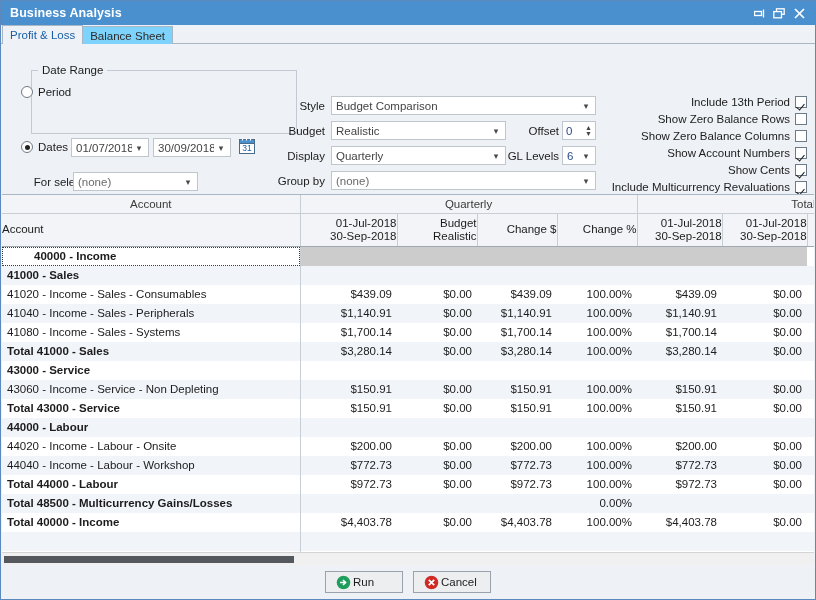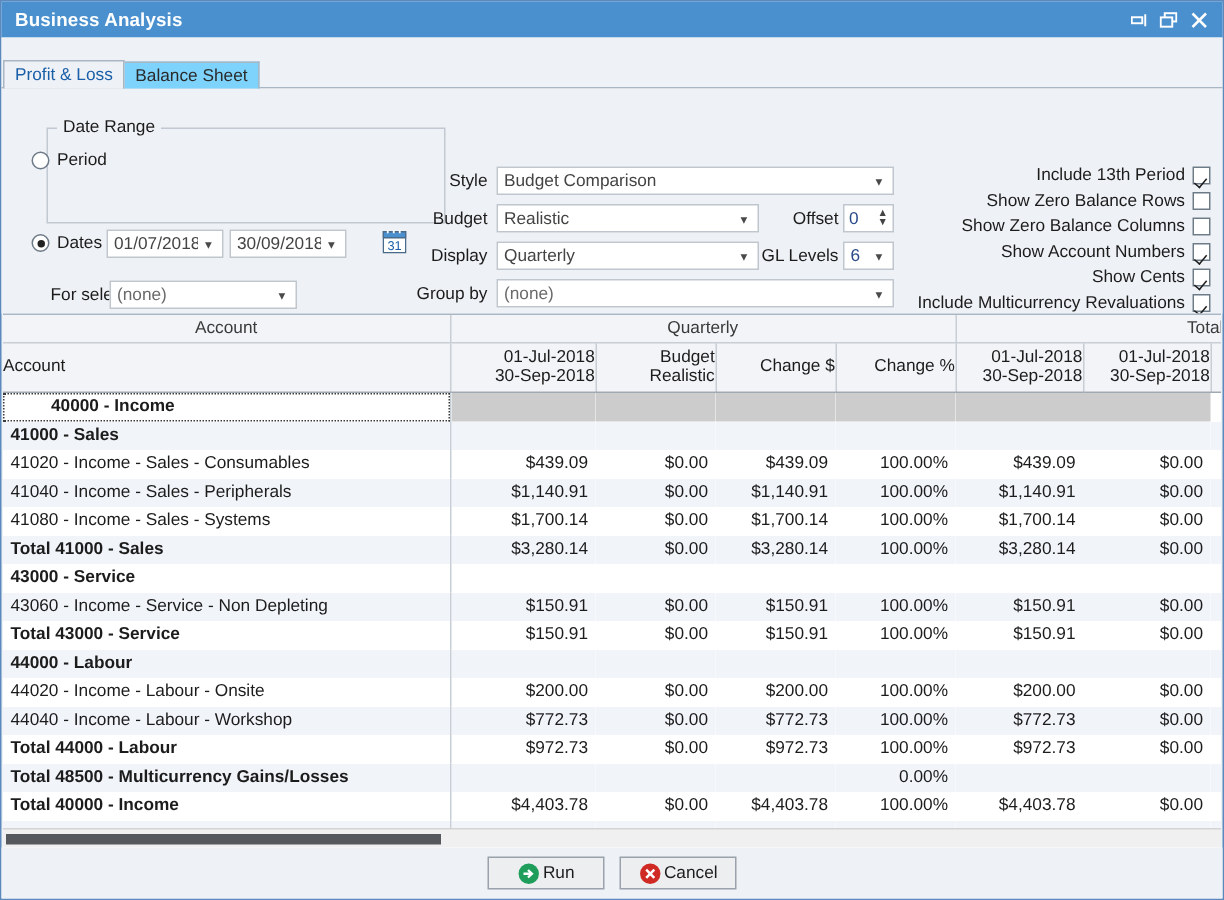--- a/index.html
+++ b/index.html
@@ -16,21 +16,21 @@
   .titlebar {
     height:24px; background:#4a90cf; display:flex; align-items:center;
     padding:0 6px 0 9px; flex:none;
   }
   .titlebar .title { color:#fff; font-weight:bold; font-size:12.5px; letter-spacing:.1px; }
   .titlebar .spacer { flex:1; }
   .tb-btn { width:20px; height:18px; display:flex; align-items:center; justify-content:center; color:#fff; cursor:default; }
   .tb-btn svg { display:block; }
 
   
-  .tabstrip { height:34px; display:flex; align-items:flex-end; padding-left:1px; flex:none; position:relative; background:#eef1f5; }
+  .tabstrip { height:19px; display:flex; align-items:flex-end; padding-left:1px; flex:none; position:relative; background:#eef1f5; }
   .tabstrip:after { content:""; position:absolute; left:0; right:0; bottom:0; height:1px; background:#a9b6c4; }
   .tab {
     height:18px; padding:0 7px; display:flex; align-items:center;
     font-size:11.5px; color:#2a2a2a; border:1px solid #a9b6c4; border-bottom:none;
     background:#7dd3fc; margin-right:-1px; position:relative; z-index:1; cursor:default;
   }
   .tab.active { background:#eef1f5; color:#1a5fa8; z-index:3; height:19px; }
 
   
   .options { flex:none; position:relative; height:150px; background:#eef1f5; }
@@ -48,21 +48,21 @@
 
   .combo, .textbox {
     border:1px solid #c0c6cd; background:#fff; height:19px;
     display:flex; align-items:center; font-size:11.5px; color:#444;
     padding:0 2px 0 4px; position:relative; cursor:default;
   }
   .combo .cval { flex:1; overflow:hidden; white-space:nowrap; }
   .combo .arrow { width:14px; display:flex; align-items:center; justify-content:center; color:#4a4a4a; font-size:9px; }
   .combo.gray .cval { color:#6a6a6a; }
 
-  .calicon { position:absolute; left:254px; top:94px; width:16px; height:16px; cursor:default; }
+  .calicon { position:absolute; left:238px; top:94px; width:16px; height:16px; cursor:default; }
 
   .lbl { position:absolute; font-size:11.5px; text-align:right; color:#1c1c1c; }
 
   .spin { position:absolute; border:1px solid #c0c6cd; background:#fff; height:19px; display:flex; align-items:center; padding-left:3px; }
   .spin .sval { flex:1; font-size:11.5px; color:#2a4a8a; }
   .spin .sarrows { width:13px; display:flex; flex-direction:column; align-items:center; justify-content:center; color:#444; line-height:6px; font-size:7px; }
 
   
   .cbrow { position:absolute; right:8px; display:flex; align-items:center; justify-content:flex-end; width:250px; }
   .cbrow .cbl { font-size:11.5px; color:#1c1c1c; margin-right:5px; }
@@ -110,21 +110,21 @@
   tr.sel td.num { background:#cccccc; }
 
   .hscroll { height:13px; background:#f0f0f0; border-top:1px solid #d4d4d4; display:flex; align-items:center; flex:none; }
   .hscroll .thumb { height:7px; background:#55585c; margin-left:2px; width:290px; }
   .hscroll .track { flex:1; }
 
   
   .footer { height:34px; flex:none; display:flex; align-items:center; justify-content:center; gap:10px; background:#eef1f5; }
   .btn {
     height:22px; min-width:78px; border:1px solid #9aa3ad; background:#edeef0;
-    display:flex; align-items:center; justify-content:center; gap:2px;
+    display:flex; align-items:center; justify-content:flex-start; gap:2px;
     font-size:11.5px; color:#1c1c1c; cursor:default; padding:0 10px;
   }
   .btn svg { display:block; }
 </style>
 </head>
 <body>
 
 <div class="window">
 
   <div class="titlebar">

